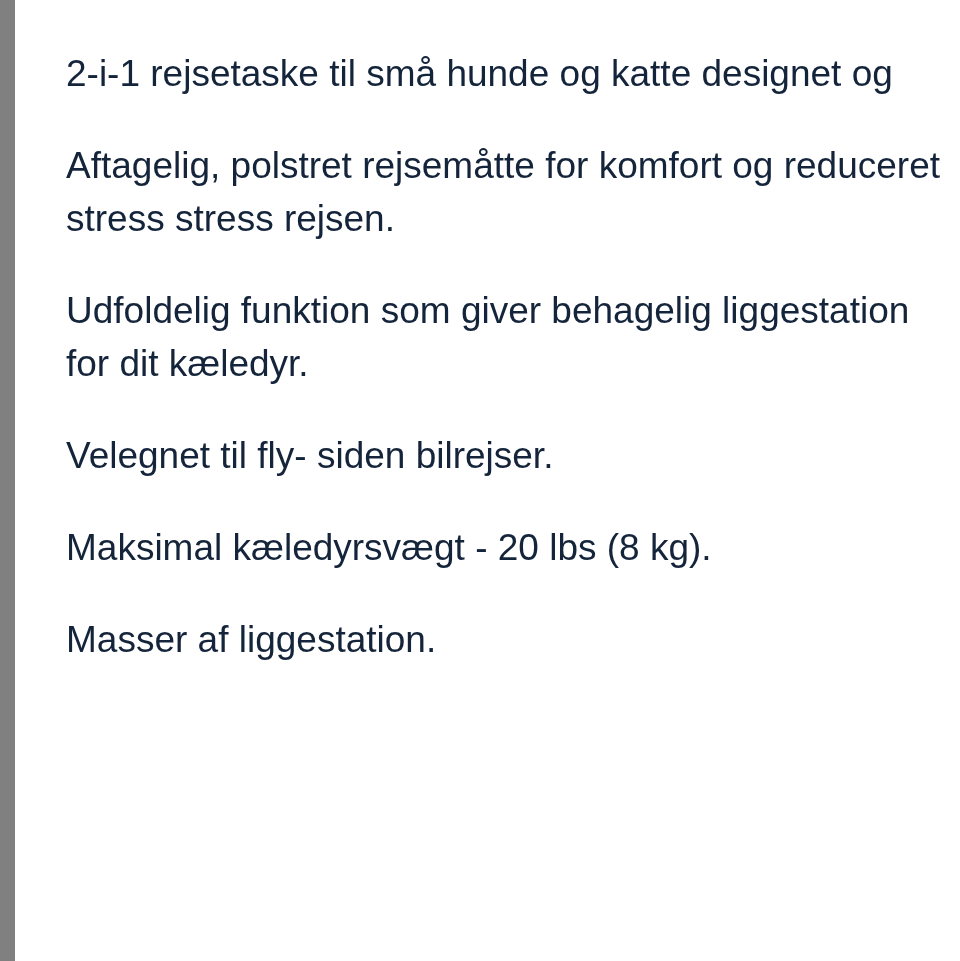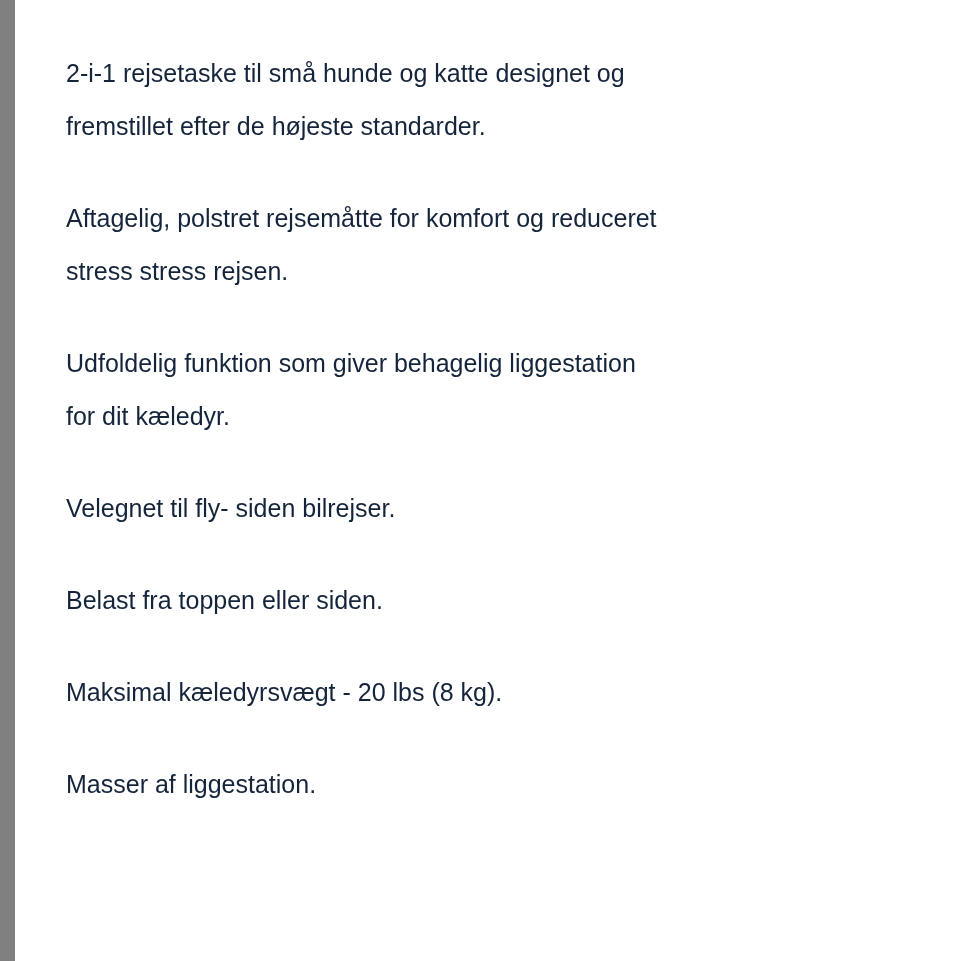--- a/index.html
+++ b/index.html
@@ -20,21 +20,21 @@
       width: 15px;
       height: 961px;
       background: #808080;
     }
     .content {
       position: absolute;
       left: 66px;
       top: 47px;
       width: 880px;
       font-family: "Liberation Sans", sans-serif;
-      font-size: 25px;
+      font-size: 37px;
       line-height: 53px;
       color: #14243a;
       letter-spacing: 0;
     }
     .para {
       margin: 0 0 39px 0;
       white-space: nowrap;
     }
     .line {
       display: block;
@@ -42,35 +42,31 @@
     }
   </style>
 </head>
 <body>
 
 <div class="side-bar"></div>
 
 <div class="content">
   <p class="para">
     <span class="line">2-i-1 rejsetaske til små hunde og katte designet og</span>
-    <span class="line">fremstillet efter de højeste standarder.</span>
   </p>
   <p class="para">
     <span class="line">Aftagelig, polstret rejsemåtte for komfort og reduceret</span>
     <span class="line">stress stress rejsen.</span>
   </p>
   <p class="para">
     <span class="line">Udfoldelig funktion som giver behagelig liggestation</span>
     <span class="line">for dit kæledyr.</span>
   </p>
   <p class="para">
     <span class="line">Velegnet til fly- siden bilrejser.</span>
   </p>
   <p class="para">
-    <span class="line">Belast fra toppen eller siden.</span>
-  </p>
-  <p class="para">
     <span class="line">Maksimal kæledyrsvægt - 20 lbs (8 kg).</span>
   </p>
   <p class="para">
     <span class="line">Masser af liggestation.</span>
   </p>
 </div>
 
 </body></html>

